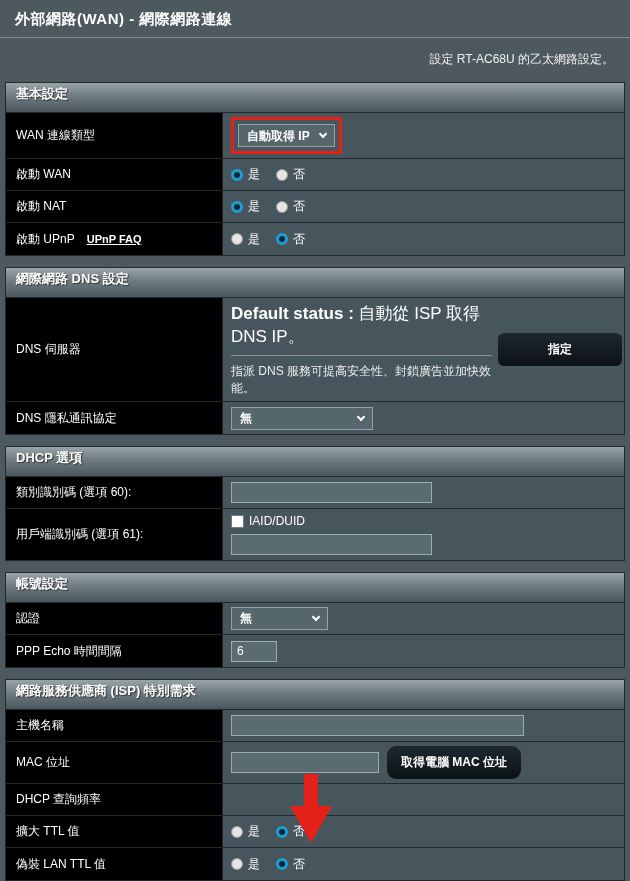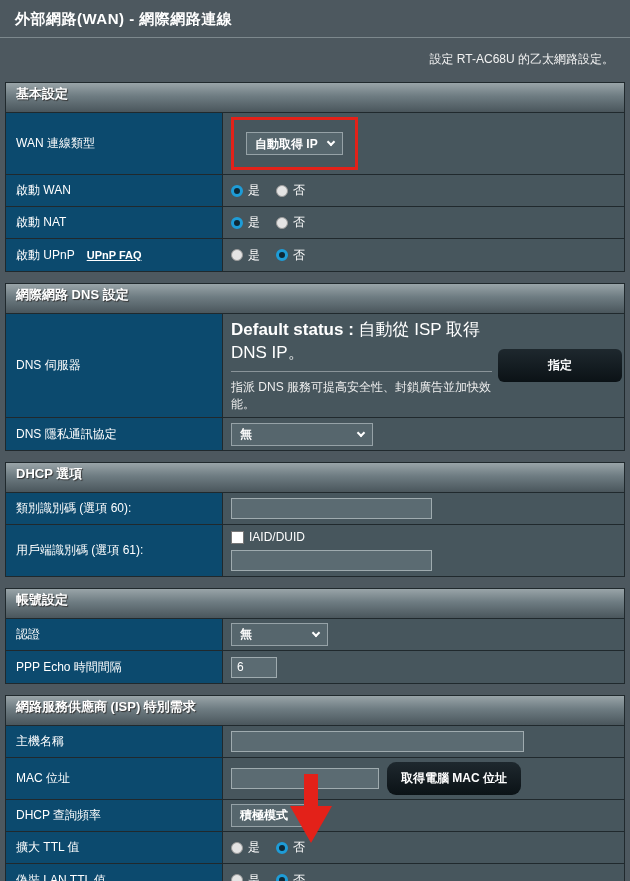--- a/index.html
+++ b/index.html
@@ -18,37 +18,37 @@
 
   .tbl { margin:0 5px 11px; border:1px solid #20292d; }
   .tbl-header {
     height:30px; line-height:21px; font-size:13px; font-weight:bold; padding-left:10px;
     background:linear-gradient(to bottom,#99a4a8 0%,#6e7c82 45%,#4a565c 100%);
     border-bottom:1px solid #20292d; text-shadow:1px 1px 1px #333;
   }
   .row { display:flex; min-height:32px; border-bottom:1px solid #20292d; background:#47565d; }
   .row:last-child { border-bottom:none; }
   .cell-label {
-    flex:0 0 217px; background:#0c4a6e; display:flex; align-items:center; gap:12px;
+    flex:0 0 217px; background:#000000; display:flex; align-items:center; gap:12px;
     padding:6px 10px; font-size:12px; border-right:1px solid #20292d; white-space:nowrap;
   }
   .cell-value { flex:1; display:flex; align-items:center; padding:4px 8px; font-size:12px; }
   .row.h56 { min-height:56px; }
   .row.h51 { min-height:51px; }
 
   .select {
     background:#56666d; border:1px solid #96a2a7; color:#fff; font-size:12px; font-weight:bold;
     height:23px; display:inline-flex; align-items:center; justify-content:space-between;
     padding:0 8px; cursor:pointer; gap:10px; white-space:nowrap;
   }
   .w96 { width:97px; } .w140 { width:142px; } .wauto { width:auto; }
   .chev { width:6px; height:6px; border-right:2px solid #fff; border-bottom:2px solid #fff;
           transform:rotate(45deg); margin-top:-3px; flex:0 0 auto; }
 
-  .red-outline { border:3px solid #e32119; padding:12px; display:inline-block; line-height:0; }
+  .red-outline { border:3px solid #e32119; padding:4px; display:inline-block; line-height:0; }
 
   .radio-group { display:flex; align-items:center; gap:16px; }
   .radio-opt { display:flex; align-items:center; gap:5px; cursor:pointer; }
   .radio { width:12px; height:12px; border-radius:50%; background:#e4e4e4; border:1px solid #9a9a9a; }
   .radio.sel { background:#0e2836; border:3px solid #1e9cd7; }
 
   .tinput {
     background:#5b6b72; border:1px solid #9fabaf; color:#fff; font-size:12px; height:21px;
     padding:0 5px; font-family:inherit;
   }
@@ -240,26 +240,20 @@
     <div class="row">
       <div class="cell-label">MAC 位址</div>
       <div class="cell-value" style="gap:8px;">
         <input class="tinput w148" type="text" value="" style="">
         <button class="btn-dark">取得電腦 MAC 位址</button>
       </div>
     </div>
 
     <div class="row">
       <div class="cell-label">DHCP 查詢頻率</div>
-      <div class="cell-value">
-        <span class="select wauto">
-          <span>積極模式</span>
-          <span class="chev"></span>
-        </span>
-      </div>
     </div>
 
     <div class="row">
       <div class="cell-label">擴大 TTL 值</div>
       <div class="cell-value">
         <span class="radio-group">
           <span class="radio-opt">
             <span class="radio"></span>
             <span>是</span>
           </span>

